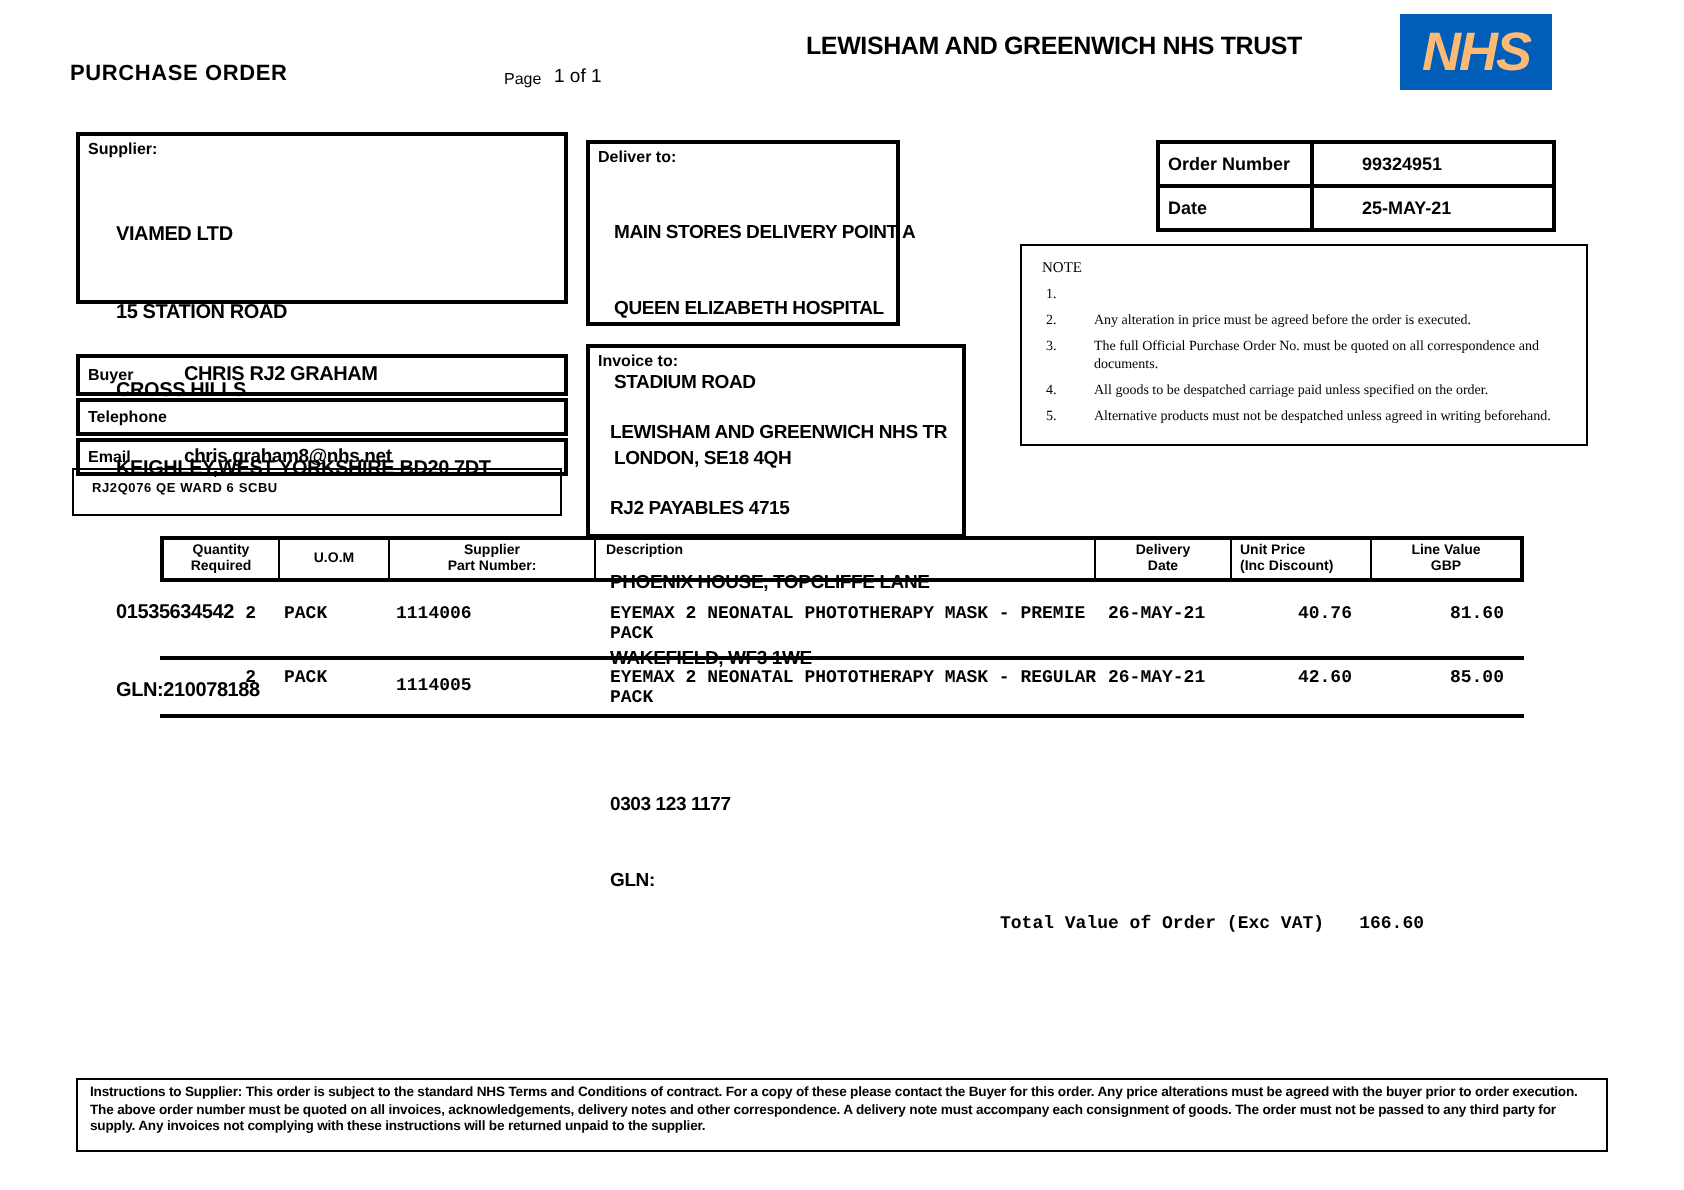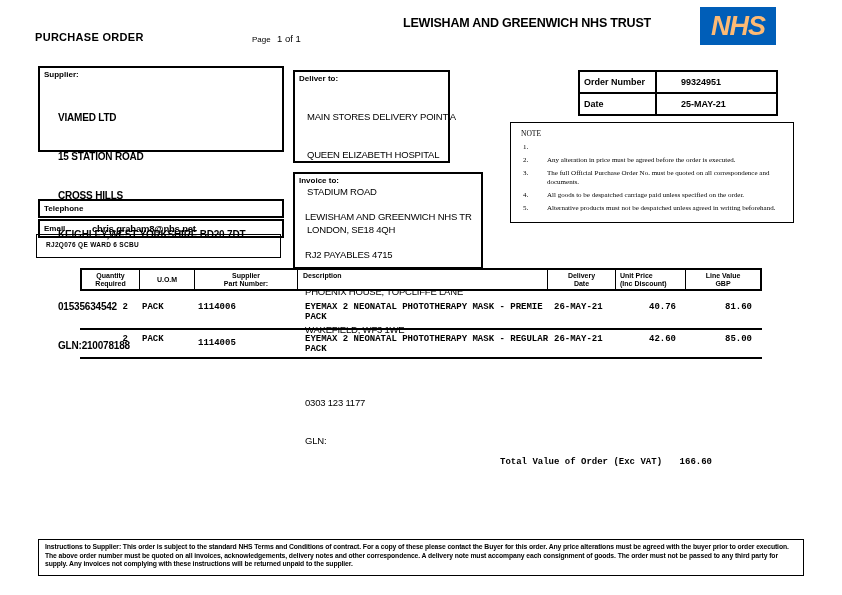--- a/index.html
+++ b/index.html
@@ -7,21 +7,21 @@
   #page {
     position:relative; width:842px; height:595px; background:#ffffff;
     font-family:"Liberation Sans", sans-serif; color:#000; overflow:hidden;
     margin:0 auto;
   }
   .abs { position:absolute; }
   .box2 { border:2px solid #000; }
   .box1 { border:1px solid #000; }
   .small-label { font-size:8px; font-weight:bold; }
   .addr { font-size:10px; font-weight:bold; letter-spacing:-0.2px; line-height:13px; white-space:pre; }
-  .addr9 { font-size:9.5px; font-weight:normal; letter-spacing:-0.2px; line-height:12.5px; white-space:pre; }
+  .addr9 { font-size:9.5px; font-weight:bold; letter-spacing:-0.2px; line-height:12.5px; white-space:pre; }
   .mono { font-family:"Liberation Mono", monospace; font-weight:bold; font-size:9px; white-space:pre; }
   .hdr-cell { font-size:7px; font-weight:bold; line-height:8px; text-align:center; border-right:1px solid #000; display:flex; flex-direction:column; justify-content:center; }
   .note-item { display:flex; margin-bottom:4px; }
   .note-num { width:26px; flex:none; padding-left:2px; }
   .thickline { background:#000; height:2px; }
   .serif { font-family:"Liberation Serif", serif; }
 </style>
 </head>
 <body>
 
@@ -41,20 +41,24 @@
       <div>VIAMED LTD</div>
       <div>15 STATION ROAD</div>
       <div>CROSS HILLS</div>
       <div>KEIGHLEY,WEST YORKSHIRE BD20 7DT</div>
       <div style="height:7px;"></div>
       <div>01535634542</div>
       <div>GLN:210078188</div>
     </div>
   </div>
 
+  <div class="abs box2" style="left:38px; top:177px; width:246px; height:21px; display:flex; align-items:center;">
+    <span class="small-label" style="padding-left:4px; width:52px;">Buyer</span>
+    <span class="addr">CHRIS RJ2 GRAHAM</span>
+  </div>
   <div class="abs box2" style="left:38px; top:199px; width:246px; height:19px; display:flex; align-items:center;">
     <span class="small-label" style="padding-left:4px; width:52px;">Telephone</span>
     <span class="addr"></span>
   </div>
   <div class="abs box2" style="left:38px; top:219px; width:246px; height:19px; display:flex; align-items:center;">
     <span class="small-label" style="padding-left:4px; width:52px;">Email</span>
     <span class="addr" style="font-size:9.5px;">chris.graham8@nhs.net</span>
   </div>
 
   <div class="abs box1" style="left:36px; top:234px; width:245px; height:24px;">

